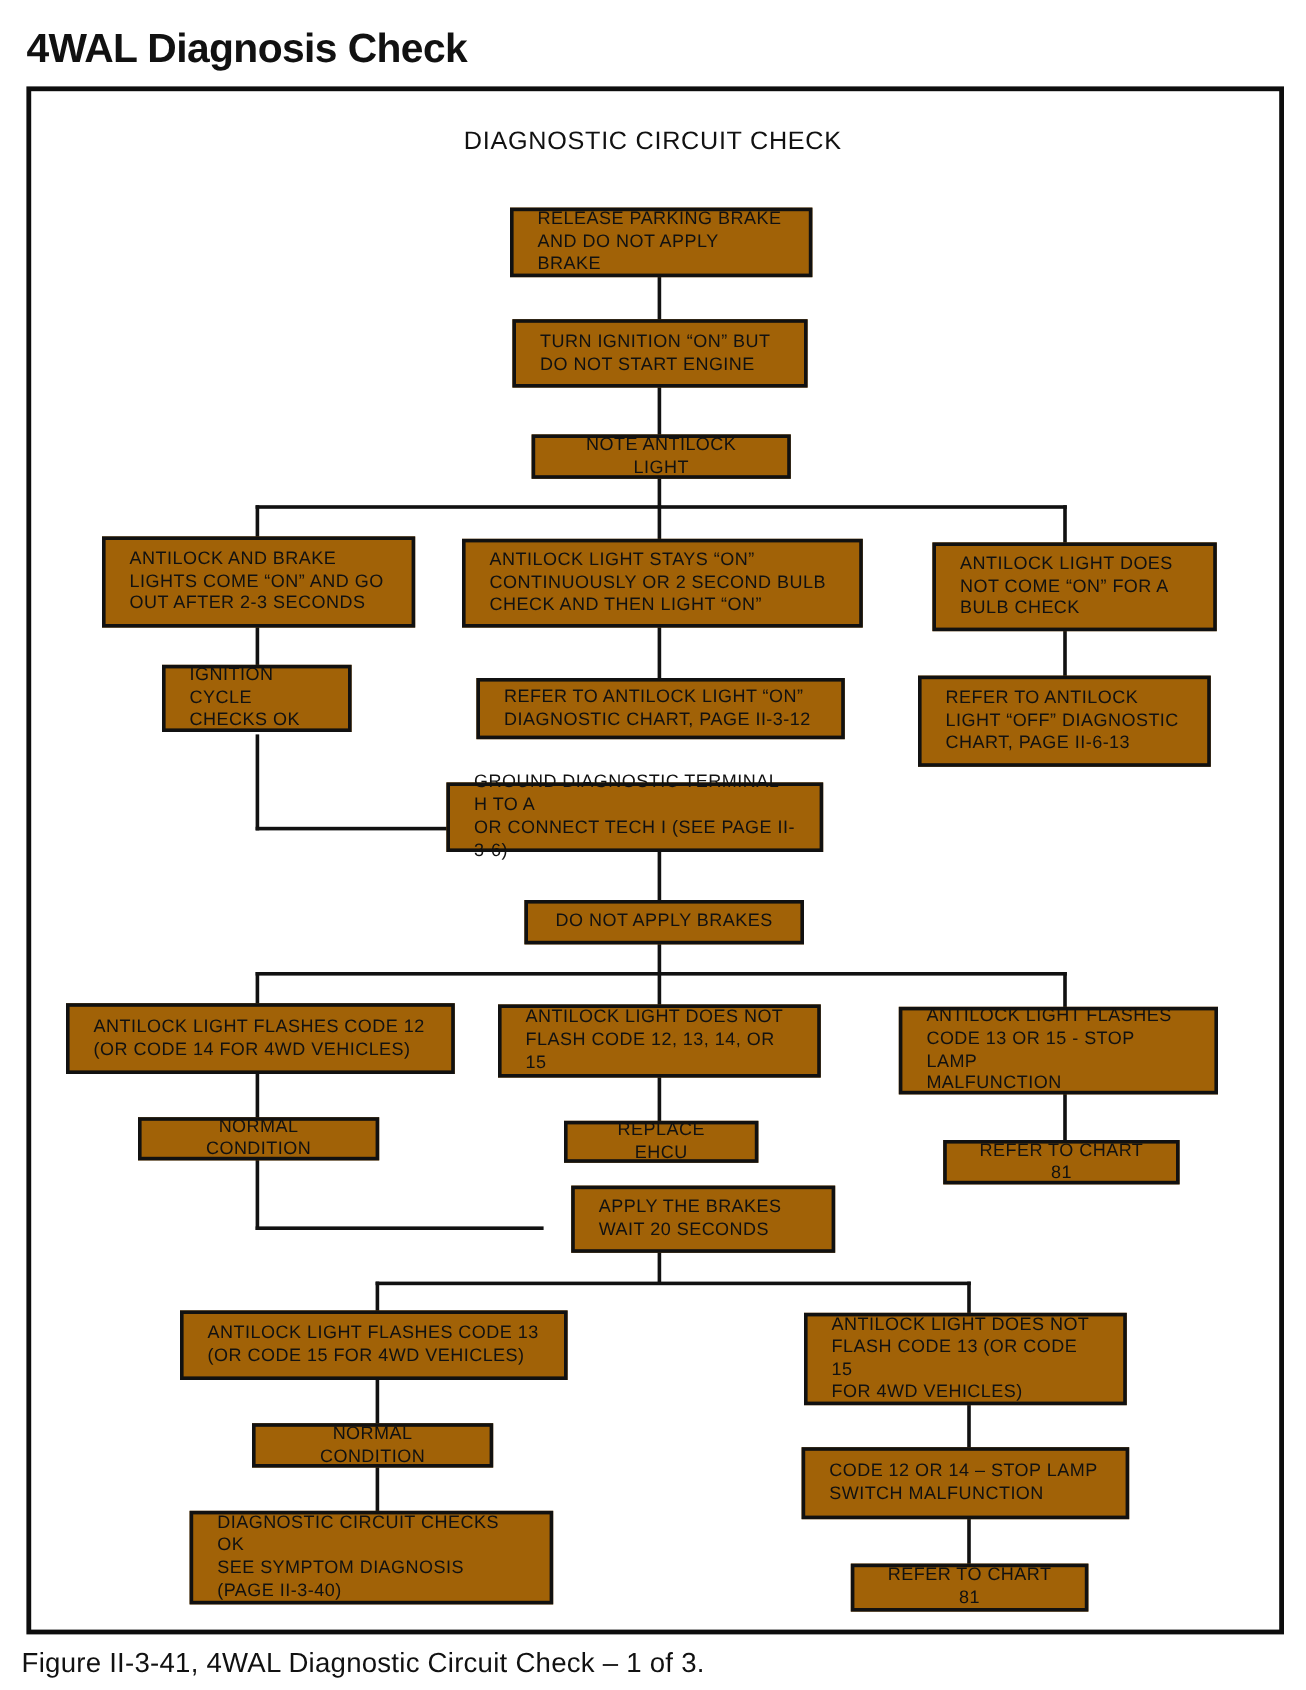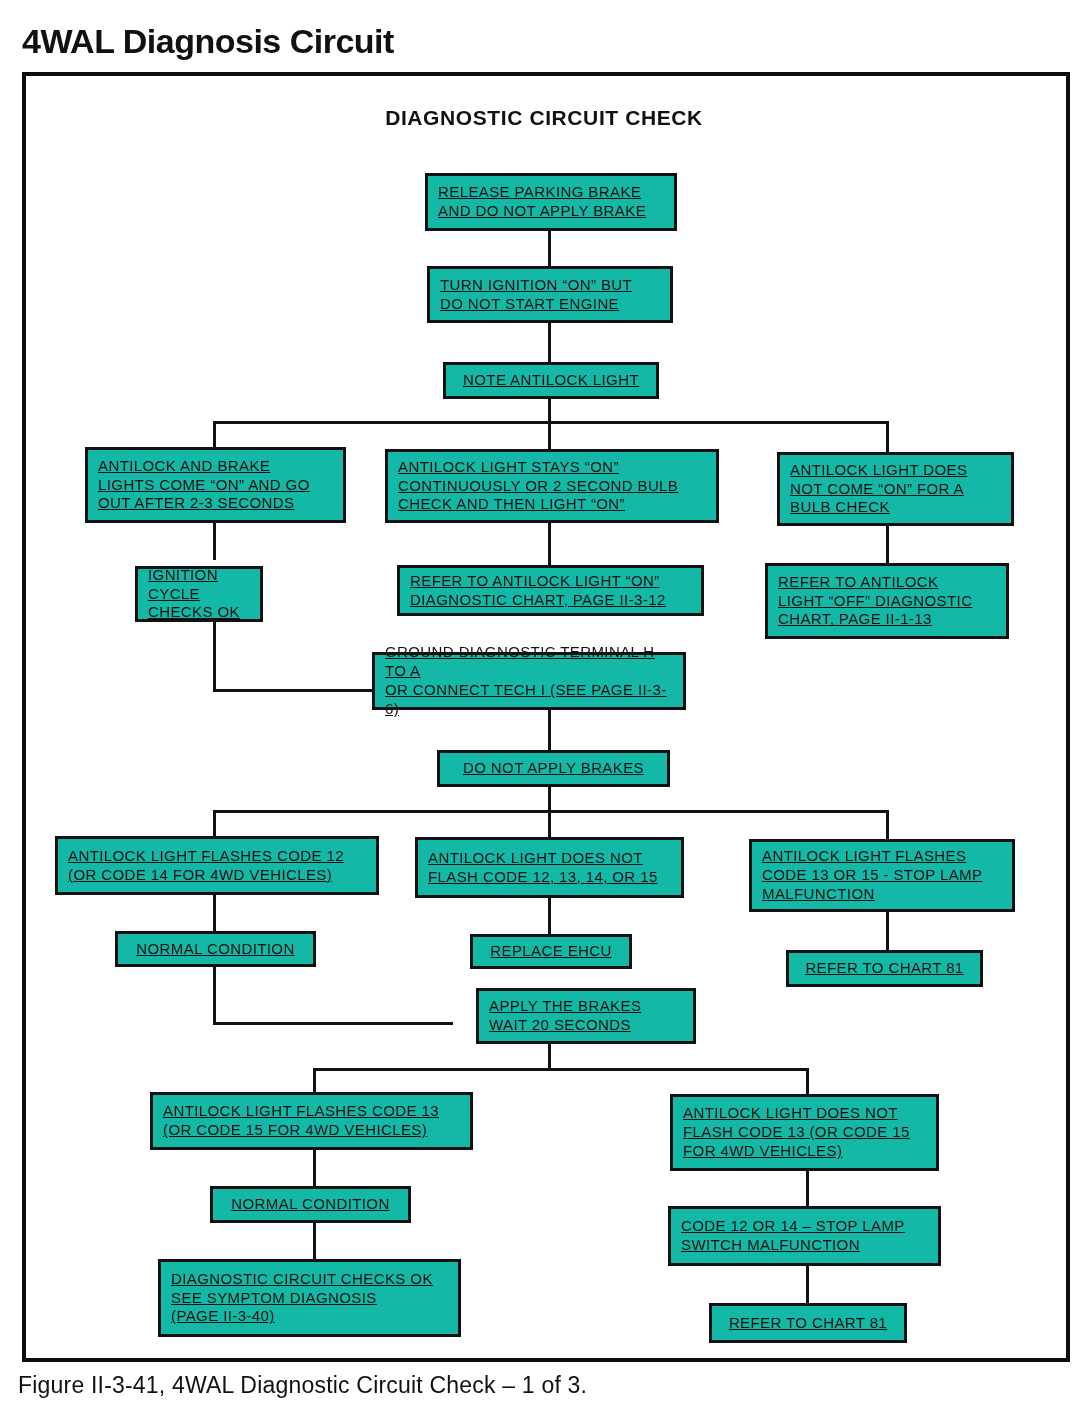--- a/index.html
+++ b/index.html
@@ -1,30 +1,30 @@
 <!DOCTYPE html>
 <html><head>
 <meta charset="utf-8">
 <style>
   html,body{margin:0;padding:0;background:#fff;}
   body{width:1088px;height:1408px;position:relative;font-family:"Liberation Sans",sans-serif;color:#111;}
   .page-title{position:absolute;left:22px;top:22px;font-size:34px;font-weight:bold;letter-spacing:-.5px;white-space:nowrap;}
   .frame{position:absolute;left:22px;top:72px;width:1048px;height:1290px;border:4px solid #0d0d0d;box-sizing:border-box;background:#fff;}
-  .chart-heading{position:absolute;left:0;top:106px;width:1088px;text-align:center;font-size:21px;font-weight:bold;letter-spacing:.6px;}
-  .node{position:absolute;box-sizing:border-box;border:3px solid #111;background:#14b8a6;display:flex;align-items:center;
-        padding:4px 10px;font-size:15px;line-height:1.26;letter-spacing:.4px;white-space:pre-line;text-align:left;text-decoration:underline;}
+  .chart-heading{position:absolute;left:0;top:106px;width:1088px;text-align:center;font-size:21px;font-weight:normal;letter-spacing:.6px;}
+  .node{position:absolute;box-sizing:border-box;border:3px solid #111;background:#a16207;display:flex;align-items:center;
+        padding:4px 20px;font-size:15px;line-height:1.26;letter-spacing:.4px;white-space:pre-line;text-align:left;}
   .node.c{justify-content:center;text-align:center;}
   .v{position:absolute;width:3px;background:#111;}
   .h{position:absolute;height:3px;background:#111;}
   .caption{position:absolute;left:18px;top:1372px;font-size:23px;font-weight:normal;letter-spacing:.2px;white-space:nowrap;}
 </style>
 </head>
 <body>
 
-<div class="page-title">4WAL Diagnosis Circuit</div>
+<div class="page-title">4WAL Diagnosis Check</div>
 
 <div class="frame"></div>
 
 <div class="chart-heading">DIAGNOSTIC CIRCUIT CHECK</div>
 
 <div class="v" style="left:548px;top:228px;height:40px"></div>
 <div class="v" style="left:548px;top:320px;height:44px"></div>
 <div class="v" style="left:548px;top:396px;height:27px"></div>
 <div class="h" style="left:213px;top:421px;width:676px"></div>
 <div class="v" style="left:213px;top:421px;height:28px"></div>
@@ -64,27 +64,27 @@
 <div class="node" style="left:85px;top:447px;width:261px;height:76px">ANTILOCK AND BRAKE
 LIGHTS COME “ON” AND GO
 OUT AFTER 2-3 SECONDS</div>
 <div class="node" style="left:385px;top:449px;width:334px;height:74px">ANTILOCK LIGHT STAYS “ON”
 CONTINUOUSLY OR 2 SECOND BULB
 CHECK AND THEN LIGHT “ON”</div>
 <div class="node" style="left:777px;top:452px;width:237px;height:74px">ANTILOCK LIGHT DOES
 NOT COME “ON” FOR A
 BULB CHECK</div>
 
-<div class="node" style="left:135px;top:566px;width:128px;height:56px">IGNITION CYCLE
+<div class="node" style="left:135px;top:554px;width:158px;height:56px">IGNITION CYCLE
 CHECKS OK</div>
 <div class="node" style="left:397px;top:565px;width:307px;height:51px">REFER TO ANTILOCK LIGHT “ON”
 DIAGNOSTIC CHART, PAGE II-3-12</div>
 <div class="node" style="left:765px;top:563px;width:244px;height:76px">REFER TO ANTILOCK
 LIGHT “OFF” DIAGNOSTIC
-CHART, PAGE II-1-13</div>
+CHART, PAGE II-6-13</div>
 
 <div class="node" style="left:372px;top:652px;width:314px;height:58px">GROUND DIAGNOSTIC TERMINAL H TO A
 OR CONNECT TECH I (SEE PAGE II-3-6)</div>
 <div class="node c" style="left:437px;top:750px;width:233px;height:37px">DO NOT APPLY BRAKES</div>
 
 <div class="node" style="left:55px;top:836px;width:324px;height:59px">ANTILOCK LIGHT FLASHES CODE 12
 (OR CODE 14 FOR 4WD VEHICLES)</div>
 <div class="node" style="left:415px;top:837px;width:269px;height:61px">ANTILOCK LIGHT DOES NOT
 FLASH CODE 12, 13, 14, OR 15</div>
 <div class="node" style="left:749px;top:839px;width:266px;height:73px">ANTILOCK LIGHT FLASHES

